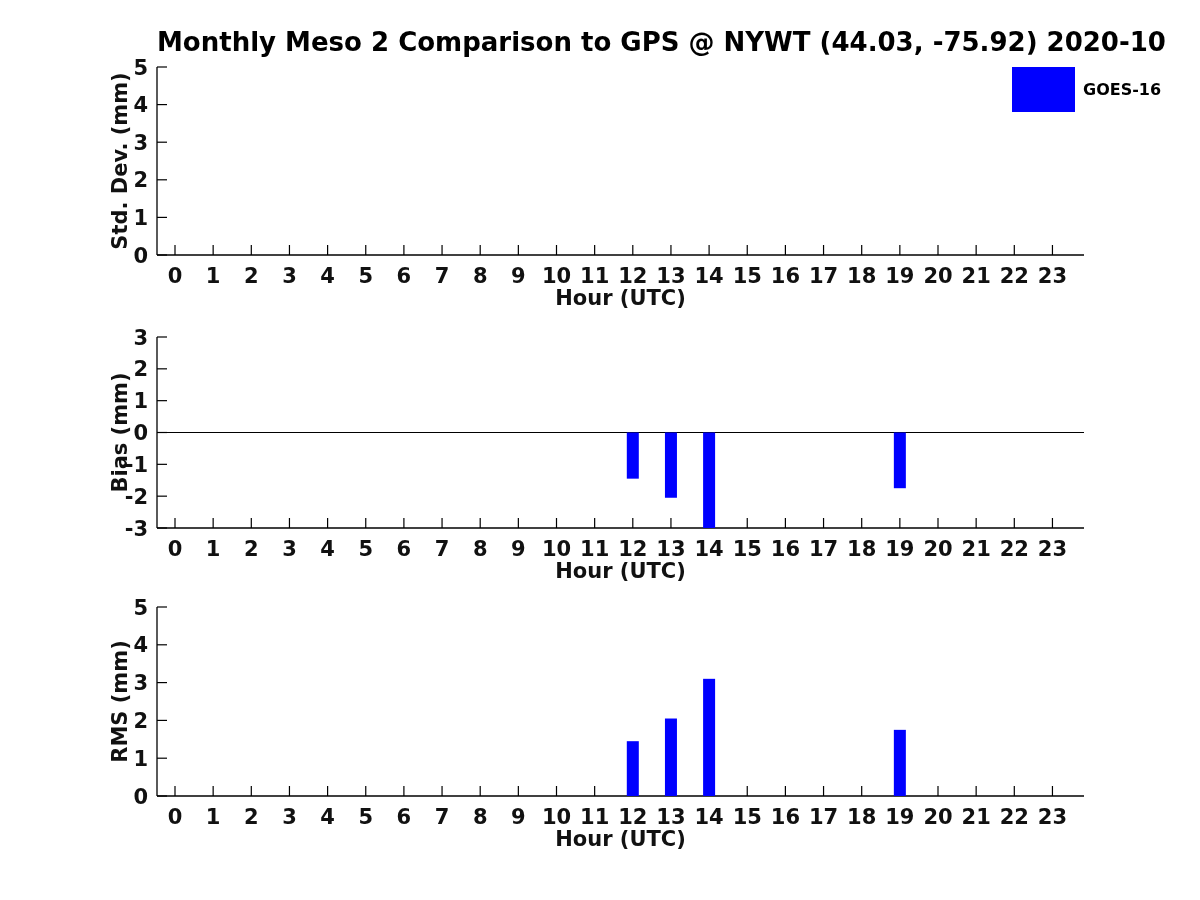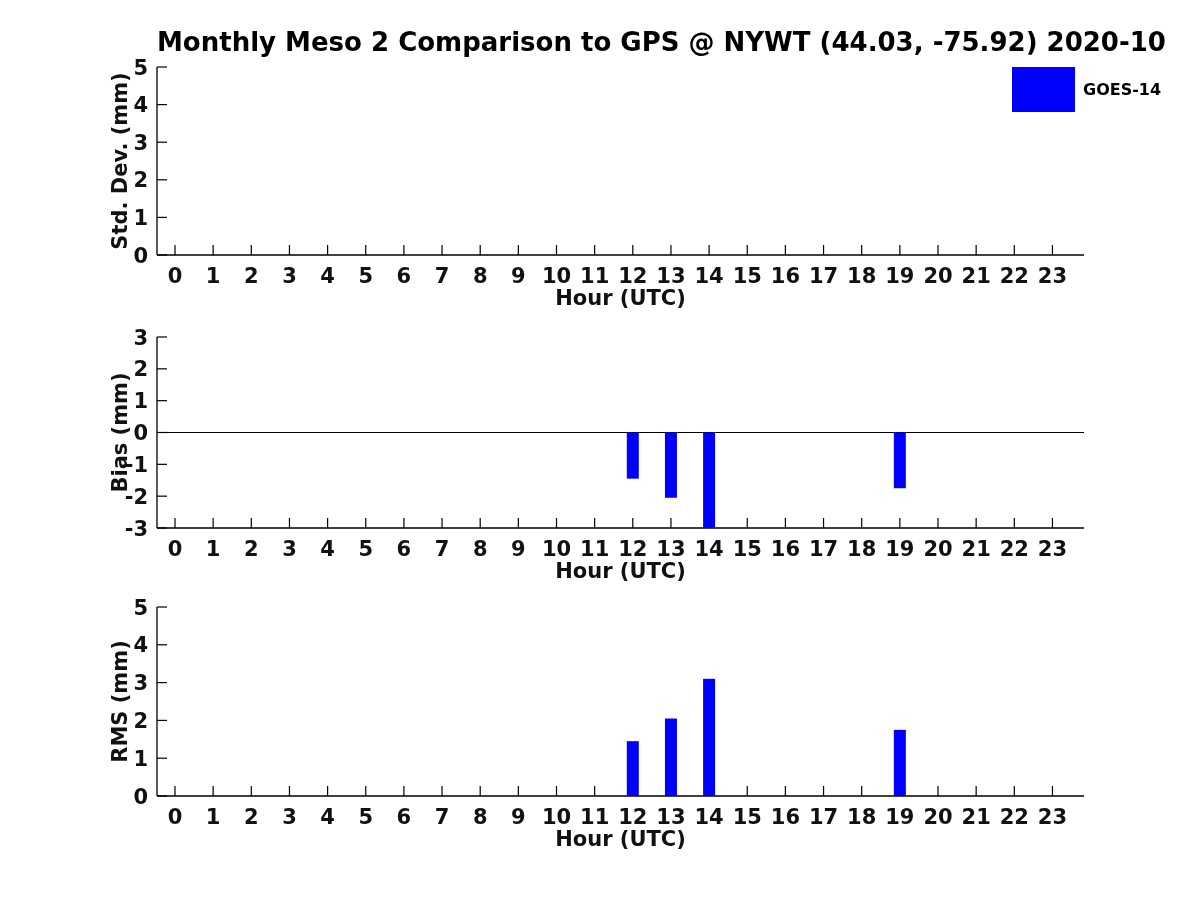--- a/index.html
+++ b/index.html
@@ -50,21 +50,21 @@
     top: 0;
   }
 </style>
 </head>
 <body>
 
 <div class="fig-title">Monthly Meso 2 Comparison to GPS @ NYWT (44.03, -75.92) 2020-10</div>
 
 <div class="legend">
   <div class="legend-swatch" style="background: rgb(0, 0, 255);"></div>
-  <div class="legend-label">GOES-14</div>
+  <div class="legend-label">GOES-16</div>
 </div>
 
 <svg id="plots" width="1200" height="900">
     <g>
       <line x1="157" y1="67" x2="157" y2="255" stroke="#000000" stroke-width="1.3"></line>
       <line x1="157" y1="255" x2="1084" y2="255" stroke="#000000" stroke-width="1.3"></line>
       <line x1="157" y1="255" x2="167" y2="255" stroke="#000000" stroke-width="1.2"></line>
       <text x="148" y="262.5" font-size="21" font-weight="bold" font-family="&quot;DejaVu Sans&quot;, sans-serif" fill="#111111" text-anchor="end">0</text>
       <line x1="157" y1="217.4" x2="167" y2="217.4" stroke="#000000" stroke-width="1.2"></line>
       <text x="148" y="224.9" font-size="21" font-weight="bold" font-family="&quot;DejaVu Sans&quot;, sans-serif" fill="#111111" text-anchor="end">1</text>

